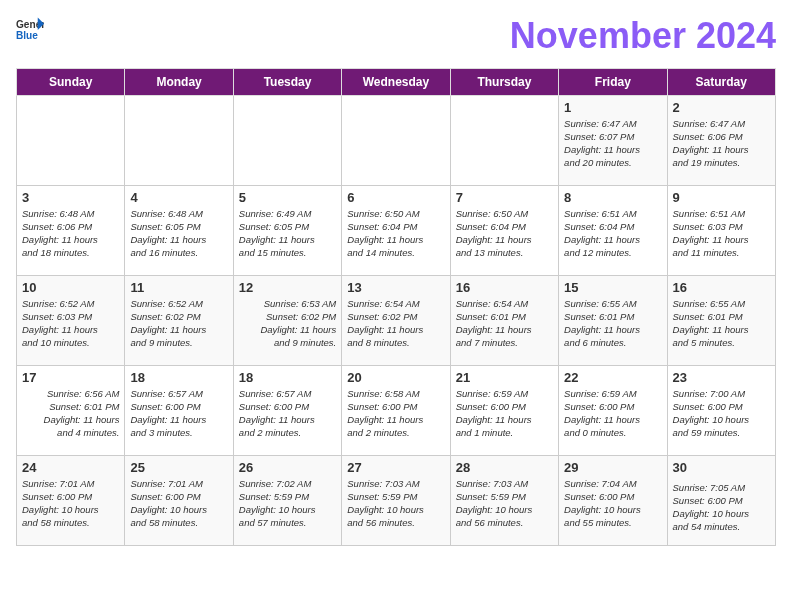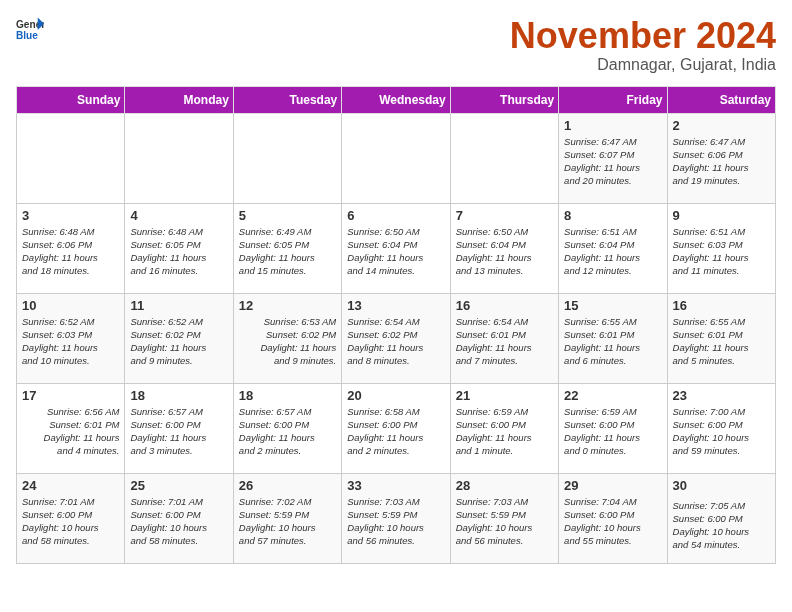--- a/index.html
+++ b/index.html
@@ -24,39 +24,39 @@
     .logo-icon {
       width: 28px;
       height: 28px;
     }
     .title-block {
       text-align: right;
     }
     .month-title {
       font-size: 36px;
       font-weight: bold;
-      color: #c2410c;
+      color: #8b5cf6;
       line-height: 1.1;
     }
     .location {
       font-size: 16px;
       color: #555;
     }
     table {
       width: 100%;
       border-collapse: collapse;
       table-layout: fixed;
     }
     thead tr th {
-      background-color: #a21caf;
+      background-color: #701a75;
       color: #fff;
       font-size: 12px;
       font-weight: bold;
       padding: 6px 4px;
-      text-align: right;
+      text-align: center;
       border: 1px solid #ddd;
     }
     tbody tr td {
       border: 1px solid #ccc;
       vertical-align: top;
       padding: 4px 5px;
       font-size: 10px;
       color: #333;
       min-height: 80px;
       height: 90px;
@@ -87,21 +87,20 @@
 <div class="header">
   <div class="logo">
     <svg class="logo-icon" viewBox="0 0 36 36">
       <text x="0" y="16" font-size="13" font-weight="bold" fill="#333">General</text>
       <text x="0" y="30" font-size="13" font-weight="bold" fill="#1565c0">Blue</text>
       <polygon points="28,2 36,10 28,18" fill="#1565c0"></polygon>
     </svg>
   </div>
   <div class="title-block">
     <div class="month-title">November 2024</div>
-    <div class="location">Damnagar, Gujarat, India</div>
   </div>
 </div>
 
 <table>
   <thead>
     <tr id="header-row">
         <th>Sunday</th>
         <th>Monday</th>
         <th>Tuesday</th>
         <th>Wednesday</th>
@@ -301,21 +300,21 @@
 and 58 minutes.</div>
         </td>
         <td>
           <span class="day-number">26</span>
           <div class="day-info" style="white-space: pre-line;">Sunrise: 7:02 AM
 Sunset: 5:59 PM
 Daylight: 10 hours
 and 57 minutes.</div>
         </td>
         <td>
-          <span class="day-number">33</span>
+          <span class="day-number">27</span>
           <div class="day-info" style="white-space: pre-line;">Sunrise: 7:03 AM
 Sunset: 5:59 PM
 Daylight: 10 hours
 and 56 minutes.</div>
         </td>
         <td>
           <span class="day-number">28</span>
           <div class="day-info" style="white-space: pre-line;">Sunrise: 7:03 AM
 Sunset: 5:59 PM
 Daylight: 10 hours

